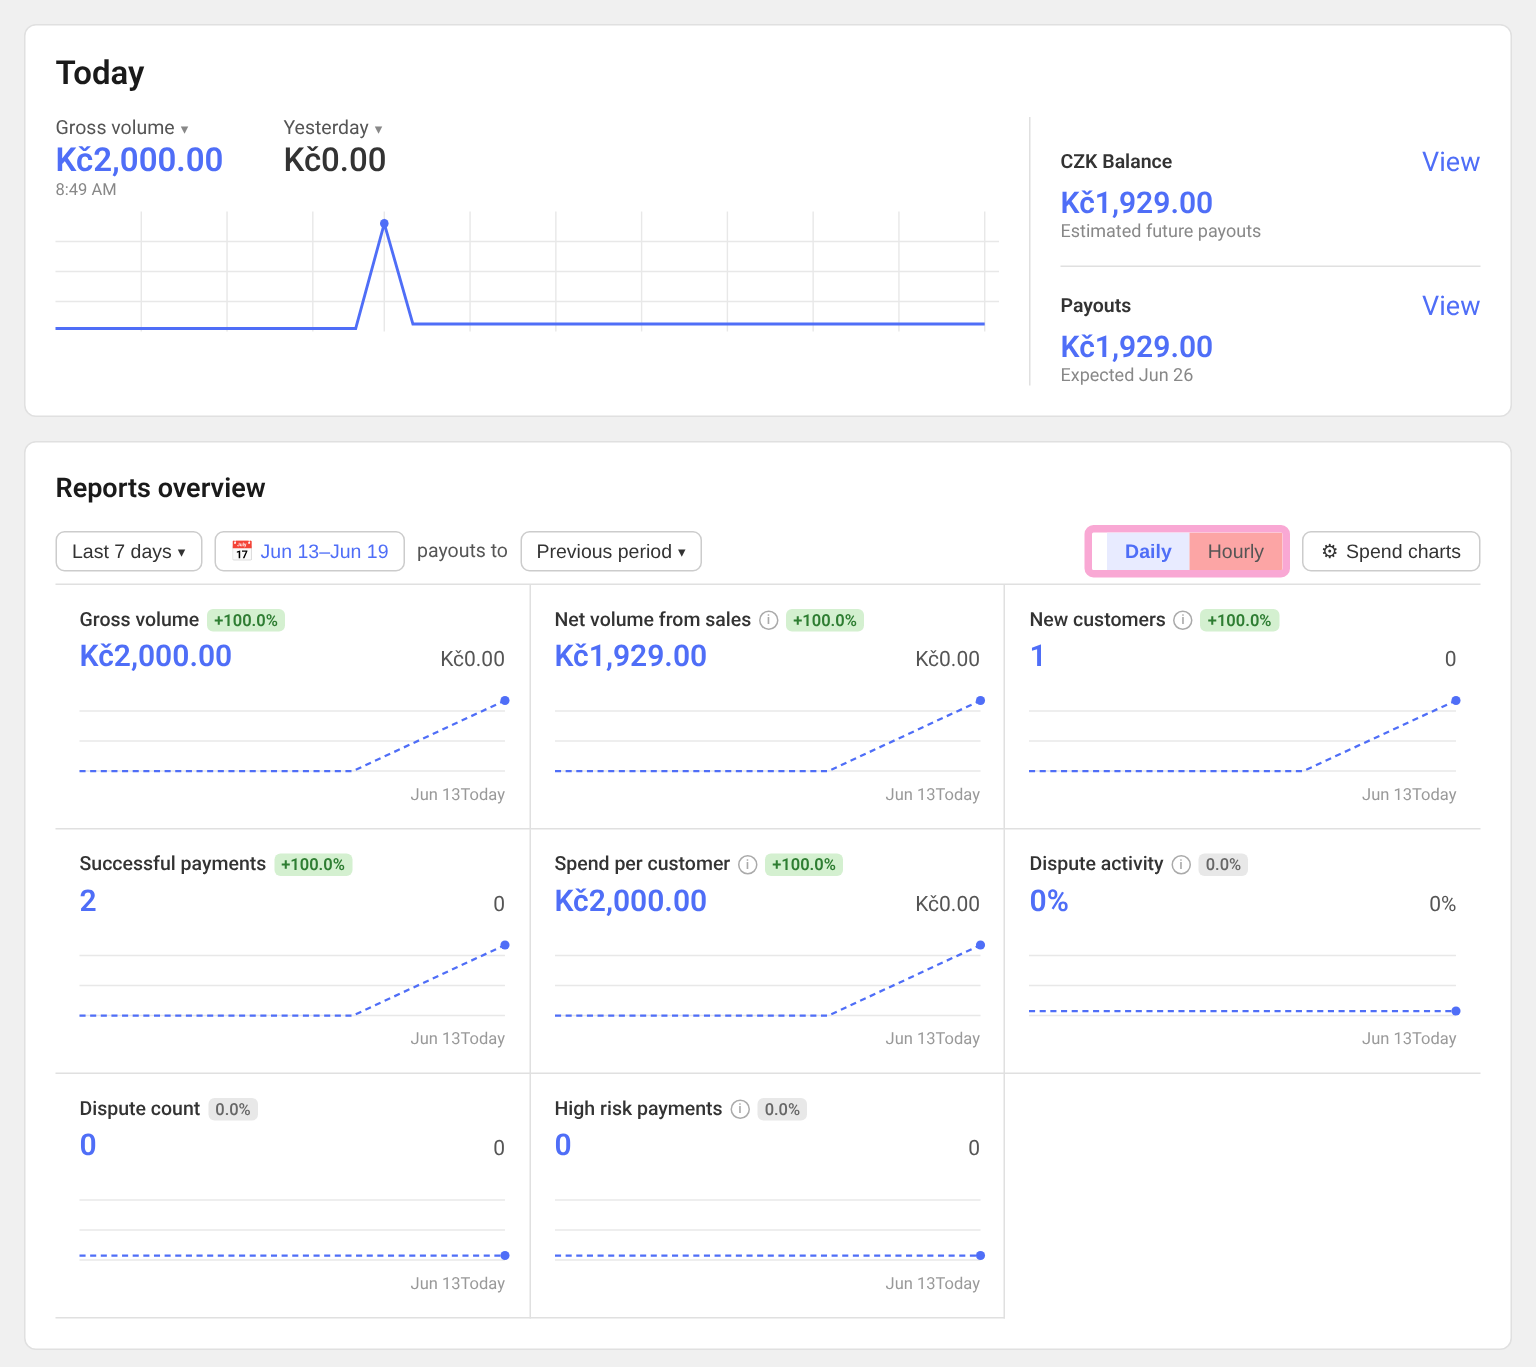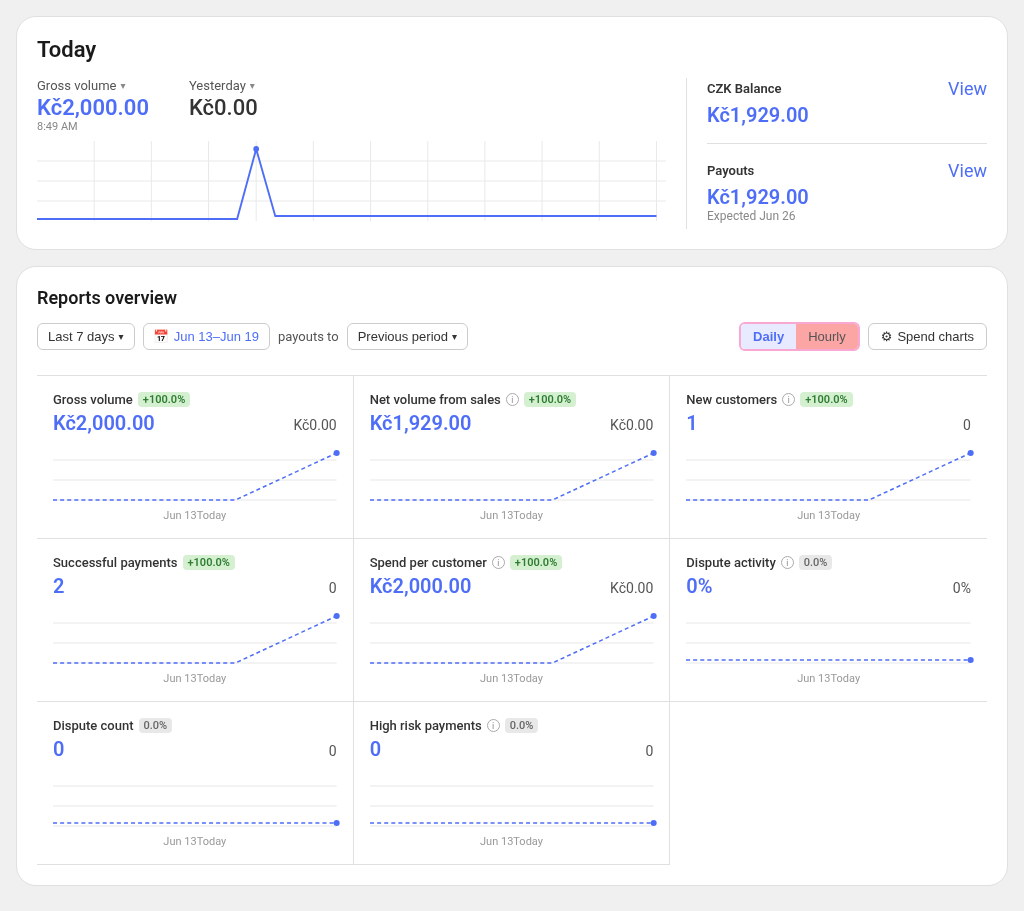--- a/index.html
+++ b/index.html
@@ -12,21 +12,21 @@
     }
     .page-container {
       max-width: 992px;
       margin: 0 auto;
       display: flex;
       flex-direction: column;
       gap: 16px;
     }
     .card {
       background: #fff;
-      border-radius: 20px;
+      border-radius: 8px;
       border: 1px solid #e0e0e0;
       padding: 20px;
     }
     
     .today-title {
       font-size: 22px;
       font-weight: 600;
       margin-bottom: 16px;
       color: #1a1a1a;
     }
@@ -91,20 +91,21 @@
       margin-top: 4px;
     }
     .chart-axis .now-label {
       color: #4f6ef7;
     }
     
     .balance-section {
       padding-bottom: 16px;
       border-bottom: 1px solid #e0e0e0;
       margin-bottom: 16px;
+      margin-top: 20px;
     }
     .balance-header {
       display: flex;
       justify-content: space-between;
       align-items: center;
       margin-bottom: 4px;
     }
     .balance-title {
       font-weight: 600;
       font-size: 13px;
@@ -129,21 +130,21 @@
     .reports-title {
       font-size: 18px;
       font-weight: 600;
       margin-bottom: 14px;
       color: #1a1a1a;
     }
     .reports-controls {
       display: flex;
       align-items: center;
       gap: 8px;
-      margin-bottom: 24px;
+      margin-bottom: 4px;
       flex-wrap: wrap;
     }
     .control-btn {
       border: 1px solid #ccc;
       background: #fff;
       border-radius: 6px;
       padding: 5px 10px;
       font-size: 13px;
       cursor: pointer;
       display: flex;
@@ -162,23 +163,24 @@
     .control-btn.period-btn {
       color: #333;
     }
     .compared-text {
       font-size: 13px;
       color: #555;
     }
     .controls-spacer { flex: 1; }
     .toggle-group {
       display: flex;
-      border: 2px solid #f9a8d4;
+      border: 5px solid #f9a8d4;
       border-radius: 6px;
       overflow: hidden;
+      padding-left: 10px;
     }
     .toggle-btn {
       border: none;
       background: #fca5a5;
       padding: 5px 12px;
       font-size: 13px;
       cursor: pointer;
       color: #555;
     }
     .toggle-btn.active {
@@ -270,21 +272,21 @@
       font-size: 14px;
       color: #555;
     }
     .mini-chart {
       height: 60px;
       position: relative;
       margin-bottom: 4px;
     }
     .mini-chart-axis {
       display: flex;
-      justify-content: center;
+      justify-content: flex-end;
       font-size: 11px;
       color: #999;
     }
     
     svg { overflow: visible; }
   </style>
 </head>
 <body>
 
 <div class="page-container">
@@ -337,20 +339,21 @@
         </div>
       </div>
 
       <div class="today-right">
         <div class="balance-section">
           <div class="balance-header">
             <span class="balance-title">CZK Balance</span>
             <a class="view-link">View</a>
           </div>
           <div class="balance-amount">Kč1,929.00</div>
+          <div class="balance-sub">Estimated future payouts</div>
         </div>
         <div>
           <div class="balance-header">
             <span class="balance-title">Payouts</span>
             <a class="view-link">View</a>
           </div>
           <div class="balance-amount">Kč1,929.00</div>
           <div class="balance-sub">Expected Jun 26</div>
         </div>
       </div>

